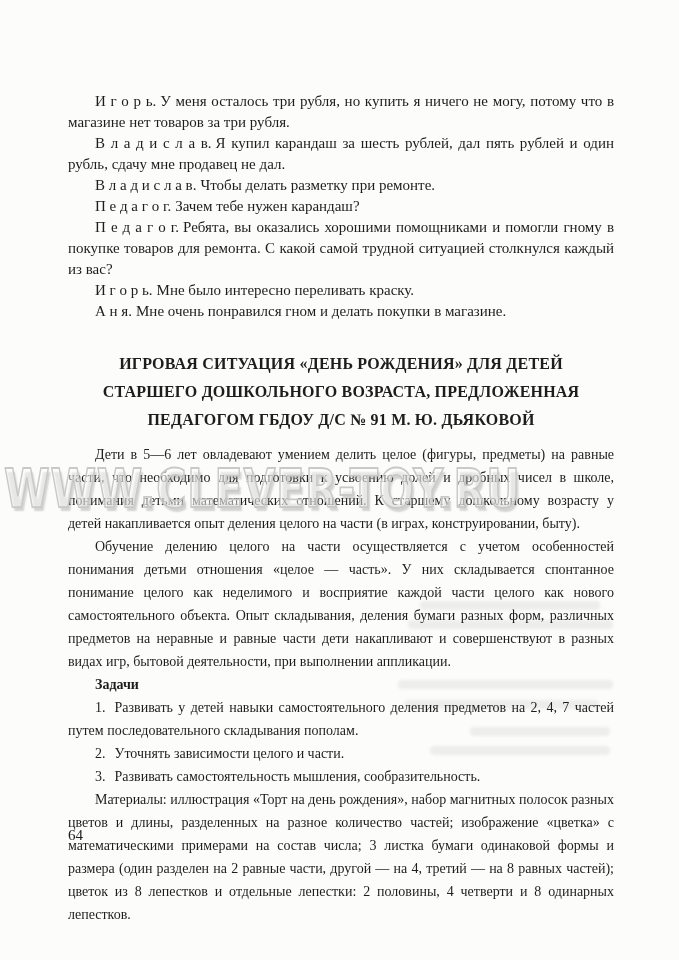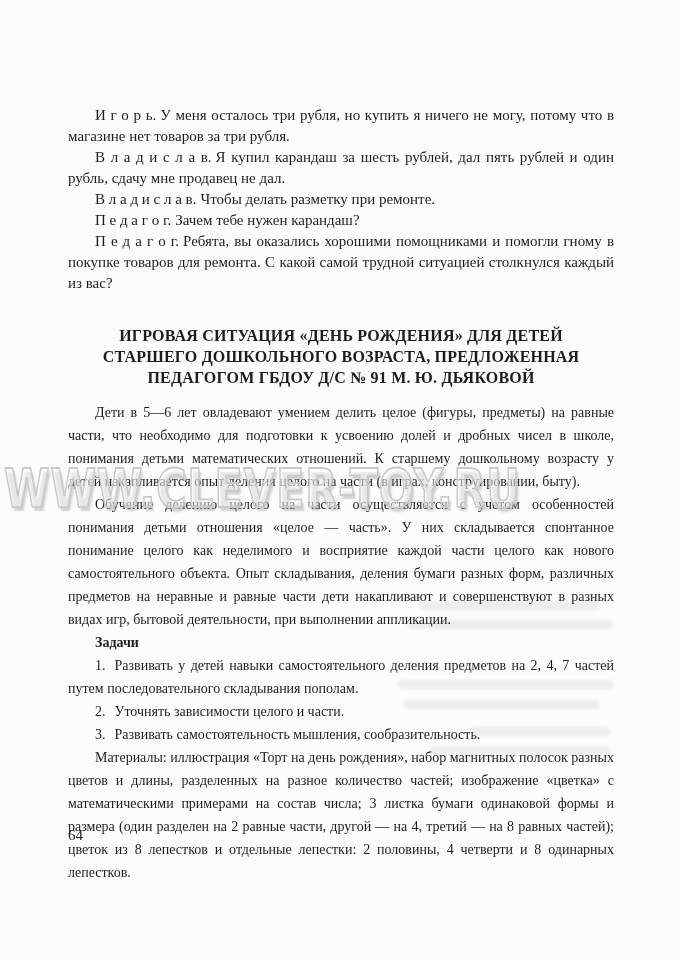--- a/index.html
+++ b/index.html
@@ -12,34 +12,34 @@
     width:679px;height:960px;
     background:var(--paper);
     font-family:"Liberation Serif", serif;
     color:var(--ink);
   }
   .page{
     position:relative;width:679px;height:960px;overflow:hidden;
     background:var(--paper);
   }
   .content{
-    position:absolute;left:68px;top:105px;width:546px;
+    position:absolute;left:68px;top:91px;width:546px;
   }
   
   .dialogue-block{font-size:15px;line-height:21px;}
   .dialogue-block p{margin:0;text-indent:27px;text-align:justify;}
   .spk{margin-right:4px;}
   .reflection-label{font-weight:bold;font-style:italic;}
   
   .heading{
     margin:31px 0 13px 0;
     font-size:16px;line-height:21px;font-weight:bold;
     text-align:center;letter-spacing:.2px;
   }
-  .heading div{margin:0;}
+  .heading div{margin:7px;}
   
   .section-block{font-size:14px;line-height:23px;}
   .section-block p{margin:0;text-indent:27px;text-align:justify;}
   .tasks-label{font-weight:bold;}
   .bold{font-weight:normal;}
   .num{margin-right:9px;}
   
   .watermark{
     position:absolute;left:4px;top:458px;z-index:3;
     font-family:"DejaVu Sans", sans-serif;
@@ -86,20 +86,22 @@
   <div class="content">
 
     <div class="dialogue-block">
       <p><span class="spk">И г о р ь.</span><span>У меня осталось три рубля, но купить я ничего не могу, потому что в магазине нет товаров за три рубля.</span></p>
       <p><span class="spk">В л а д и с л а в.</span><span>Я купил карандаш за шесть рублей, дал пять рублей и один рубль, сдачу мне продавец не дал.</span></p>
       <p><span class="spk">В л а д и с л а в.</span><span>Чтобы делать разметку при ремонте.</span></p>
       <p><span class="spk">П е д а г о г.</span><span>Зачем тебе нужен карандаш?</span></p>
 
 
       <p><span class="spk">П е д а г о г.</span><span>Ребята, вы оказались хорошими помощниками и помогли гному в покупке товаров для ремонта. С какой самой трудной ситуацией столкнулся каждый из вас?</span></p>
+      <p><span class="spk">И г о р ь.</span><span>Мне было интересно переливать краску.</span></p>
+      <p><span class="spk">А н я.</span><span>Мне очень понравился гном и делать покупки в магазине.</span></p>
     </div>
 
     <div class="heading">
       <div>ИГРОВАЯ СИТУАЦИЯ «ДЕНЬ РОЖДЕНИЯ» ДЛЯ ДЕТЕЙ</div>
       <div>СТАРШЕГО ДОШКОЛЬНОГО ВОЗРАСТА, ПРЕДЛОЖЕННАЯ</div>
       <div>ПЕДАГОГОМ ГБДОУ Д/С № 91 М. Ю. ДЬЯКОВОЙ</div>
     </div>
 
     <div class="section-block">
       <p>Дети в 5—6 лет овладевают умением делить целое (фигуры, предметы) на равные части, что необходимо для подготовки к усвоению долей и дробных чисел в школе, понимания детьми математических отношений. К старшему дошкольному возрасту у детей накапливается опыт деления целого на части (в играх, конструировании, быту).</p>

